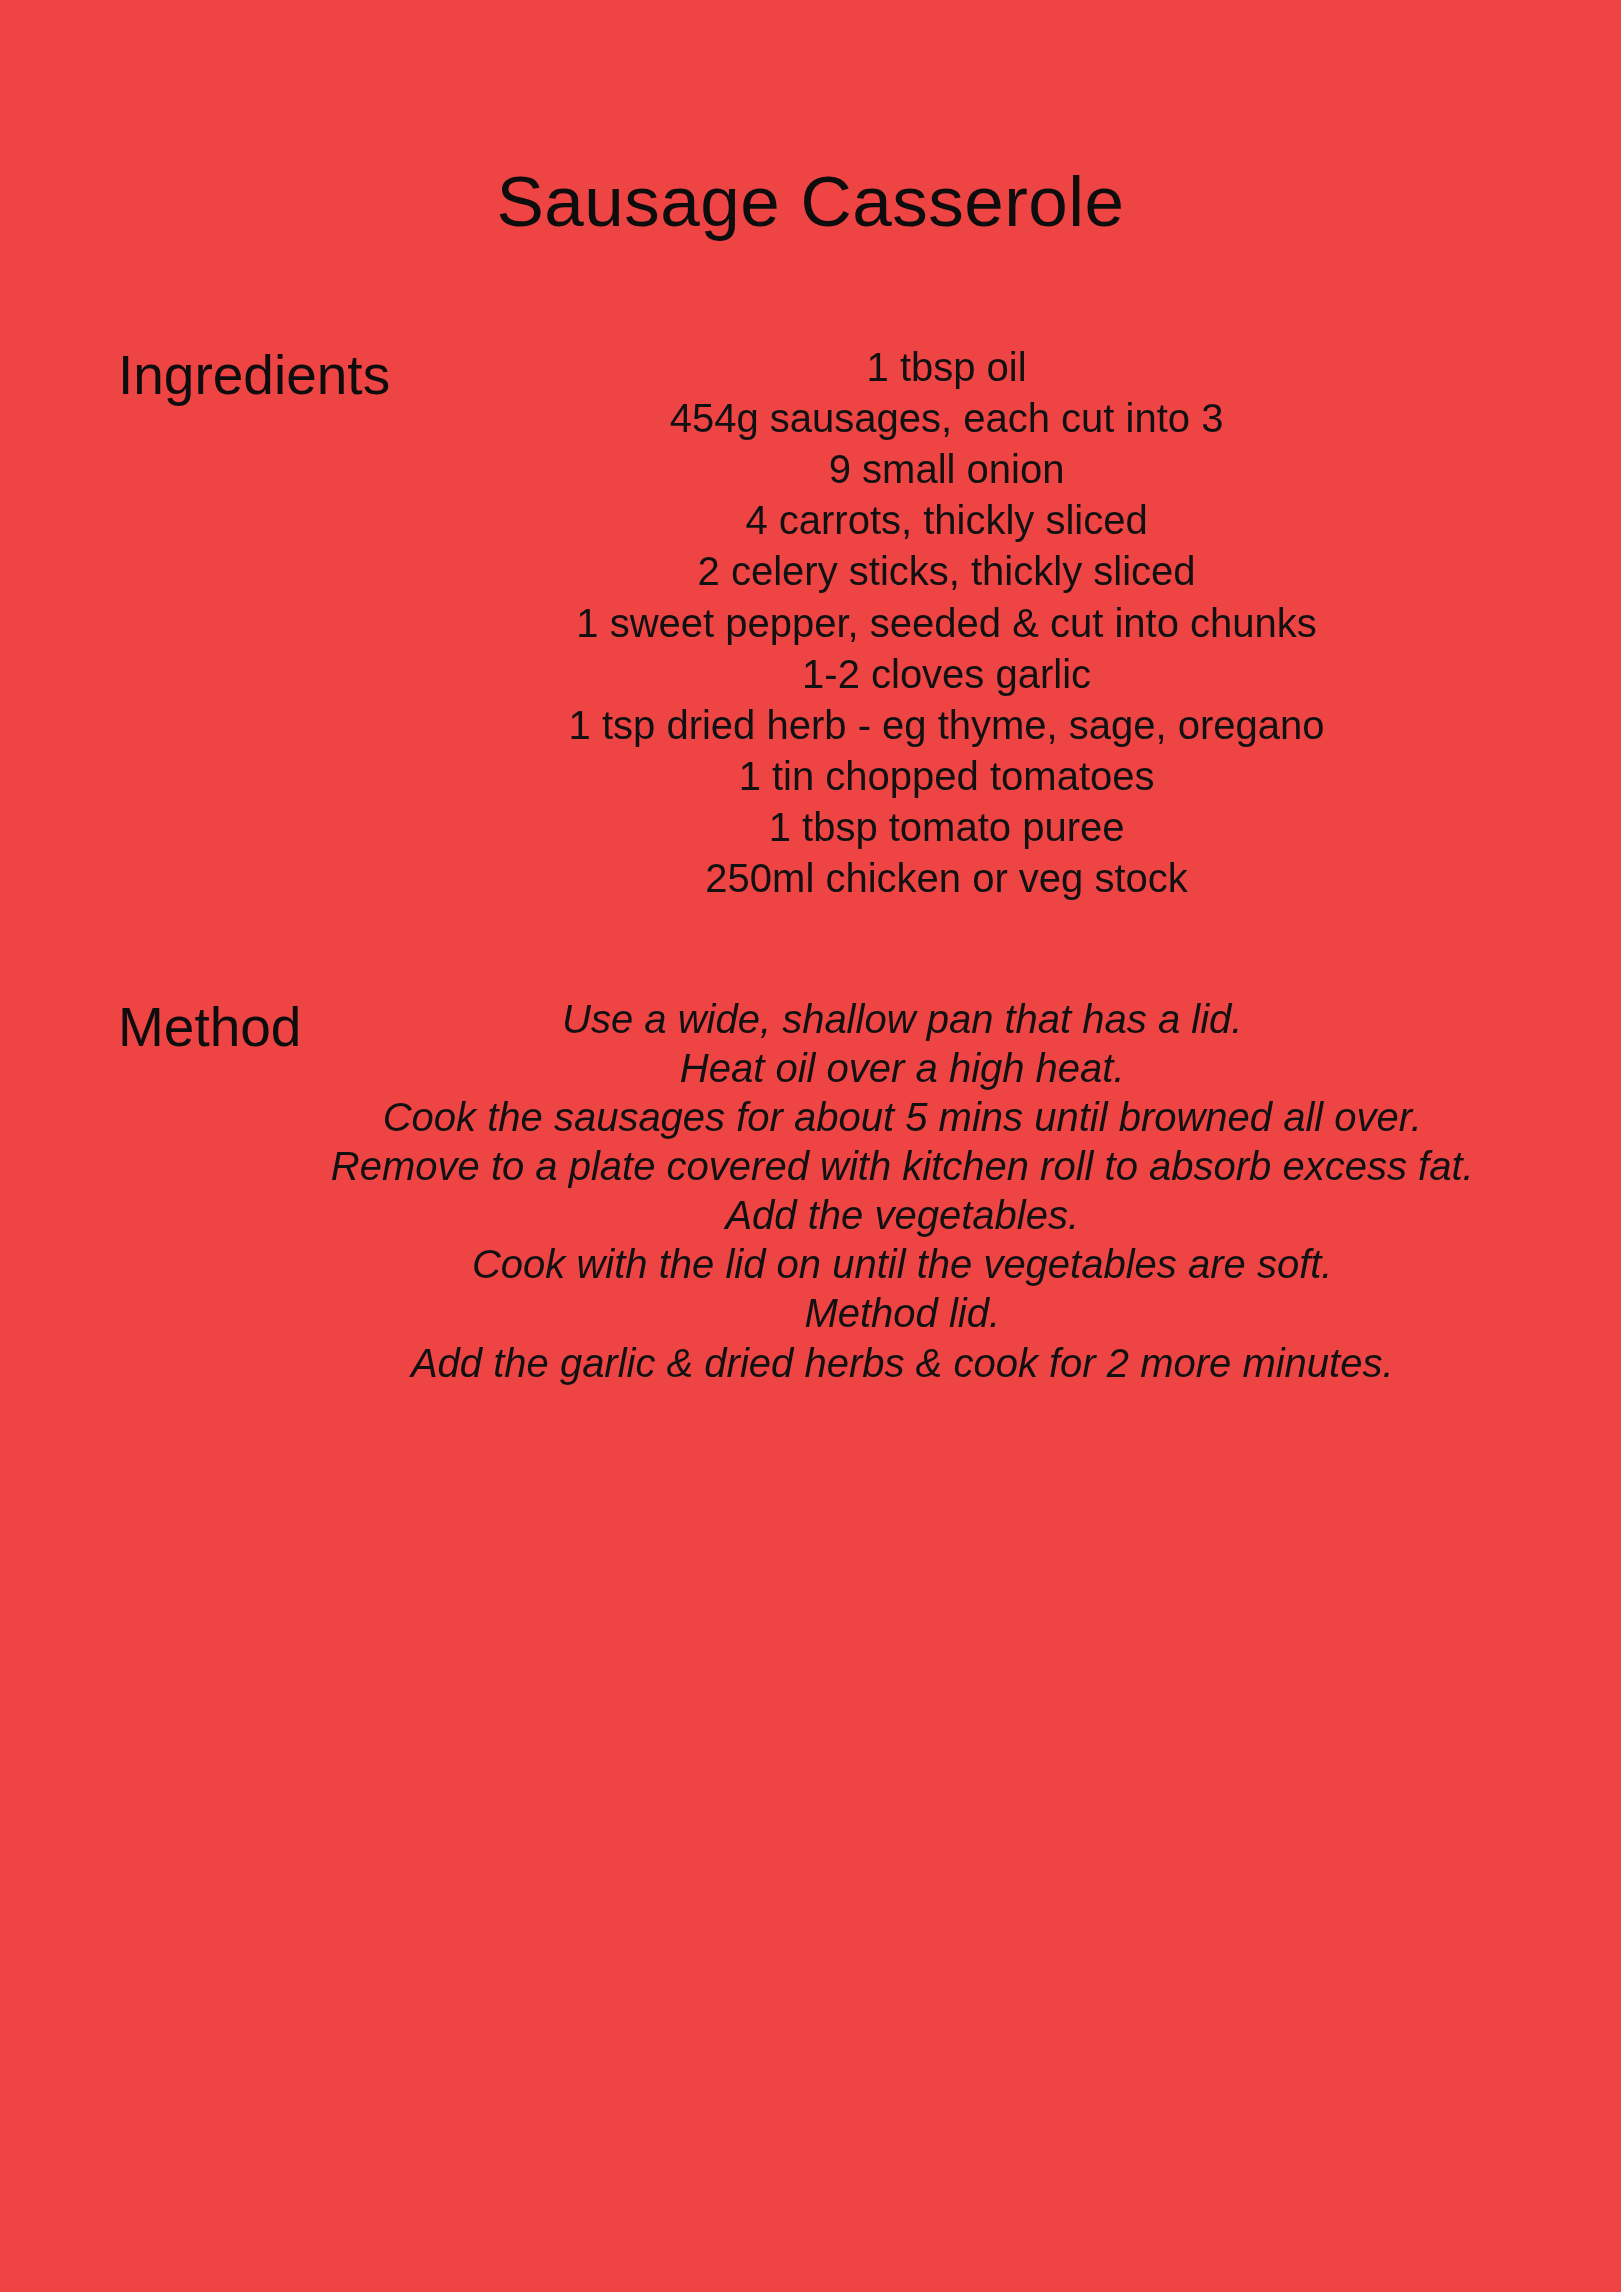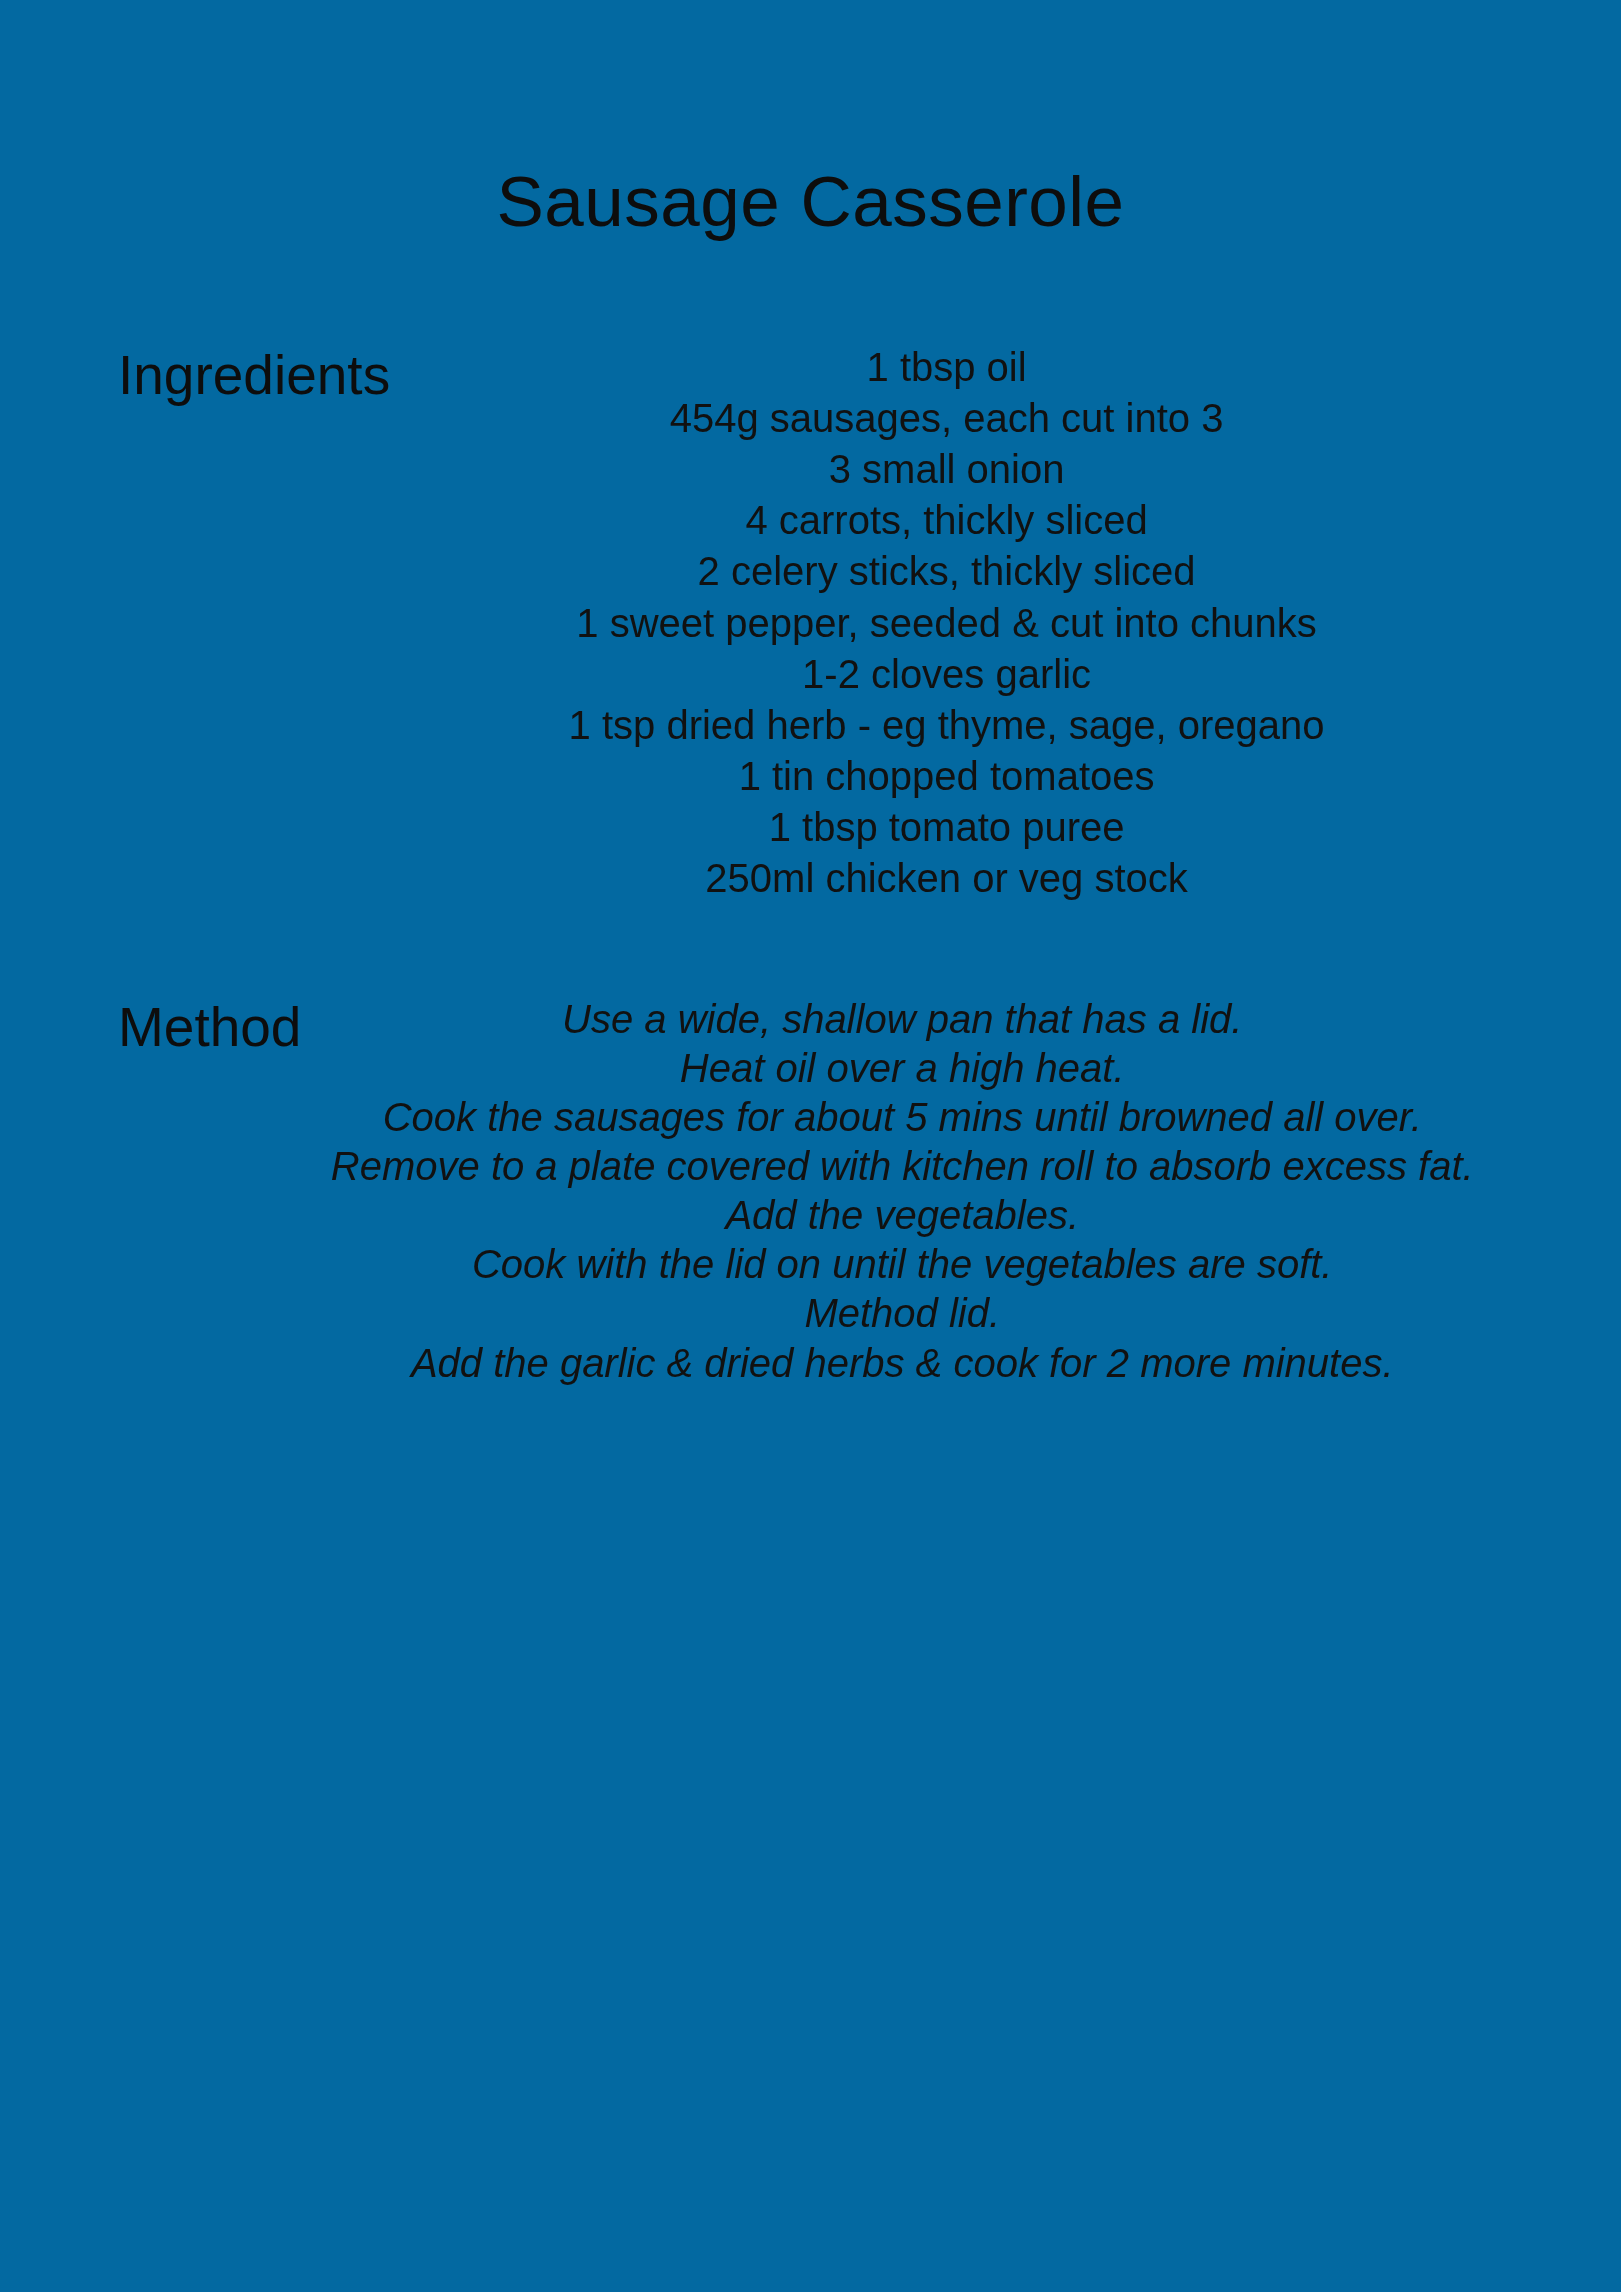--- a/index.html
+++ b/index.html
@@ -15,21 +15,21 @@
     -webkit-font-smoothing: antialiased;
   }
   .page {
     width: 1621px;
     height: 2293px;
     box-sizing: border-box;
     padding: 147px 118px 0 118px;
     display: flex;
     flex-direction: column;
     align-items: center;
-    background: #0369a1;
+    background: #ef4444;
   }
   .recipe-title {
     font-size: 71px;
     font-weight: 400;
     letter-spacing: 0.5px;
     text-align: center;
     margin: 0;
     padding-top: 17.6px;
     line-height: 1.05;
     color: #0d0d0d;
@@ -78,21 +78,21 @@
 
 <div class="page">
 
   <h1 class="recipe-title">Sausage Casserole</h1>
 
   <div class="section section-ingredients">
     <h2 class="section-heading">Ingredients</h2>
     <div class="lines">
       <p class="line">1 tbsp oil</p>
       <p class="line">454g sausages, each cut into 3</p>
-      <p class="line">3 small onion</p>
+      <p class="line">9 small onion</p>
       <p class="line">4 carrots, thickly sliced</p>
       <p class="line">2 celery sticks, thickly sliced</p>
       <p class="line">1 sweet pepper, seeded &amp; cut into chunks</p>
       <p class="line">1-2 cloves garlic</p>
       <p class="line">1 tsp dried herb - eg thyme, sage, oregano</p>
       <p class="line">1 tin chopped tomatoes</p>
       <p class="line">1 tbsp tomato puree</p>
       <p class="line">250ml chicken or veg stock</p>
     </div>
   </div>

